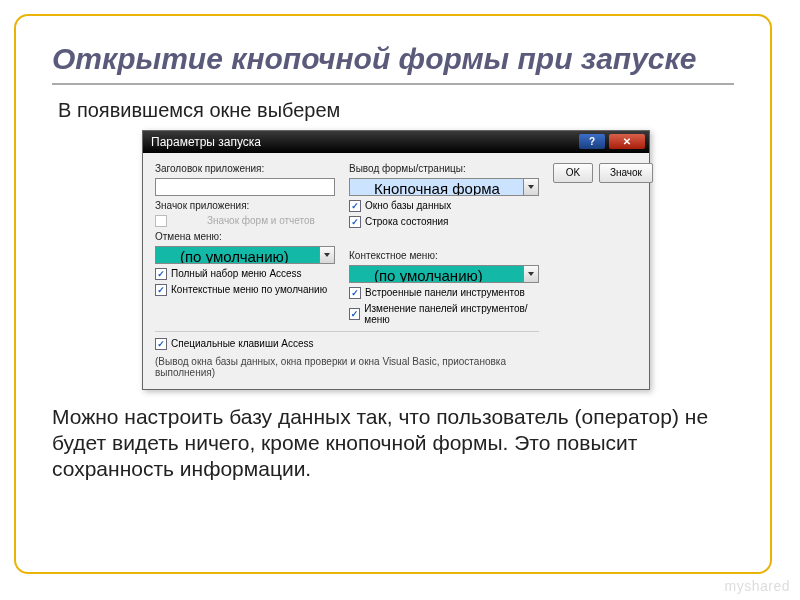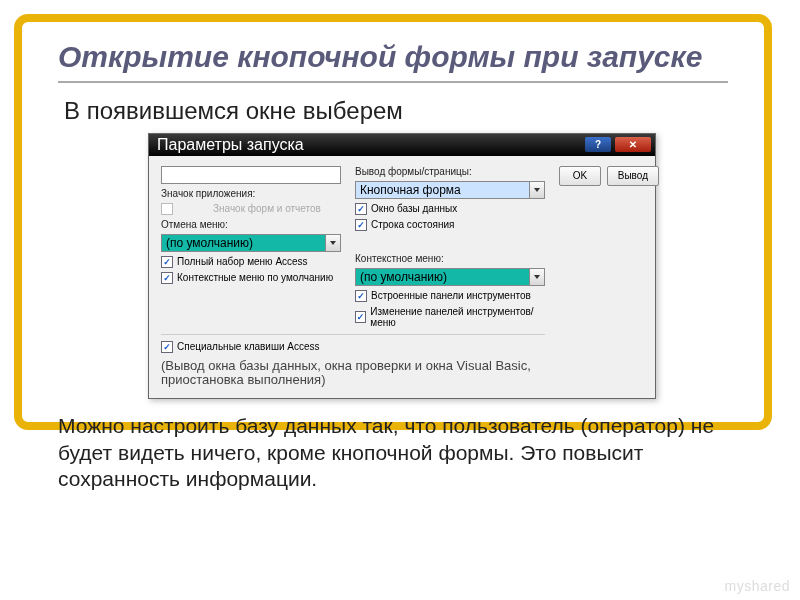--- a/index.html
+++ b/index.html
@@ -5,36 +5,36 @@
   * { box-sizing: border-box; margin: 0; padding: 0; }
   body {
     width: 800px; height: 600px;
     background: #fff;
     font-family: Arial, sans-serif;
     position: relative;
     overflow: hidden;
   }
   .slide {
     position: absolute; left: 14px; top: 14px;
-    width: 758px; height: 416px;
-    border: 8px solid #eab308;
+    width: 758px; height: 560px;
+    border: 2px solid #eab308;
     border-radius: 14px;
     background: #fff;
-    padding: 18px 36px 22px 36px;
+    padding: 26px 36px 22px 36px;
   }
   .title {
     font-size: 30px;
     font-weight: bold;
     font-style: italic;
     color: #5a5a7a;
     line-height: 1.15;
     margin-bottom: 6px;
   }
   .hr { border: none; border-top: 2px solid #aaa; margin: 6px 0 14px 0; }
-  .intro { font-size: 24px; color: #222; margin: 12px 0 8px 6px; }
+  .intro { font-size: 20px; color: #222; margin: 12px 0 8px 6px; }
   .outro { font-size: 21px; color: #222; line-height: 1.25; margin-top: 14px; }
   .watermark {
     position: absolute; right: 10px; bottom: 6px;
     font-size: 14px; color: #ddd; letter-spacing: 0.5px;
   }
 
   
   .arrow {
     position: absolute;
     left: 450px; top: 186px;
@@ -52,21 +52,21 @@
     background: #f4f4f4;
     font-size: 10px;
   }
   .titlebar {
     height: 22px;
     background: linear-gradient(#3a3a3a,#000);
     color: #fff;
     display: flex; align-items: center;
     padding: 0 4px 0 8px;
   }
-  .titlebar .caption { flex: 1; font-size: 16px; }
+  .titlebar .caption { flex: 1; font-size: 12px; }
   .winbtn {
     width: 26px; height: 15px; margin-left: 4px;
     border-radius: 2px;
     display: flex; align-items: center; justify-content: center;
     font-size: 10px; font-weight: bold;
   }
   .winbtn.help { background: linear-gradient(#3b6fca,#1a3f80); color:#fff; }
   .winbtn.close { background: linear-gradient(#d9604a,#a81e0b); color:#fff; width:36px; }
 
   .body {
@@ -88,37 +88,37 @@
     border: 1px solid #888; border-radius: 2px;
     background: linear-gradient(#fdfdfd,#e2e2e2);
     font-size: 10px; cursor: default;
     display:inline-flex; align-items:center; justify-content:center;
   }
   .btn.wide { width: 84px; }
   .combo {
     display:flex; height:18px; border:1px solid #888; background:#14b8a6;
   }
   .combo.sel { background:#cbe3ff; }
-  .combo .cval { flex:1; padding:1px 4px; font-size:12px; overflow:hidden; white-space:nowrap; }
+  .combo .cval { flex:1; padding:1px 4px; font-size:15px; overflow:hidden; white-space:nowrap;margin-left:20px; }
   .combo .cbtn {
     width:15px; background:linear-gradient(#fafafa,#d8d8d8);
     border-left:1px solid #888;
     display:flex; align-items:center; justify-content:center;
   }
   .tri { width:0;height:0;border-left:3px solid transparent;border-right:3px solid transparent;border-top:4px solid #333; }
   .chk { display:flex; align-items:center; gap:4px; font-size:10px; }
   .chkbox {
     width:12px; height:12px; border:1px solid #667; background:#fff;
     display:flex; align-items:center; justify-content:center;
     font-size:9px; color:#1257c7; font-weight:bold;
   }
   .chk.disabled { color:#aaa;gap:40px; }
   .chk.disabled .chkbox { border-color:#bbb; color:#bbb; }
   .sep { grid-column: 1 / 3; border-top:1px solid #ccc; margin:2px 0; }
-  .note { grid-column: 1 / 3; font-size:13px; color:#444; line-height:1.15; margin-top:2px;}
+  .note { grid-column: 1 / 3; font-size:10px; color:#444; line-height:1.15; margin-top:2px;}
   .rbuttons { display:flex; flex-direction:row; gap:6px; }
 
   .obz-row { display:flex; gap:4px; }
   .obz-row .txt { flex:1; }
 </style>
 </head>
 <body>
 
 <div class="slide">
   <div class="title">Открытие кнопочной формы при запуске</div>
@@ -133,20 +133,21 @@
   <div class="dialog">
     <div class="titlebar">
       <div class="caption">Параметры запуска</div>
       <div class="winbtn help">?</div>
       <div class="winbtn close">✕</div>
     </div>
 
     <div class="body">
 
       <div class="col">
+        <div class="lbl">Заголовок приложения:</div>
         <input class="txt" value="" style="">
         <div class="lbl">Значок приложения:</div>
         <div class="chk disabled">
           <div class="chkbox"></div>
           <span>Значок форм и отчетов</span>
         </div>
         <div class="lbl">Отмена меню:</div>
         <div class="combo">
           <div class="cval">(по умолчанию)</div>
           <div class="cbtn">
@@ -192,21 +193,21 @@
           <span>Встроенные панели инструментов</span>
         </div>
         <div class="chk">
           <div class="chkbox">✓</div>
           <span>Изменение панелей инструментов/меню</span>
         </div>
       </div>
 
       <div class="rbuttons">
         <div class="btn wide">OK</div>
-        <div class="btn wide">Вывод</div>
+        <div class="btn wide">Значок</div>
       </div>
 
       <div class="sep"></div>
 
       <div class="col" style="grid-column:1/3">
         <div class="chk">
           <div class="chkbox">✓</div>
           <span>Специальные клавиши Access</span>
         </div>
         <div class="note">(Вывод окна базы данных, окна проверки и окна Visual Basic, приостановка выполнения)</div>

